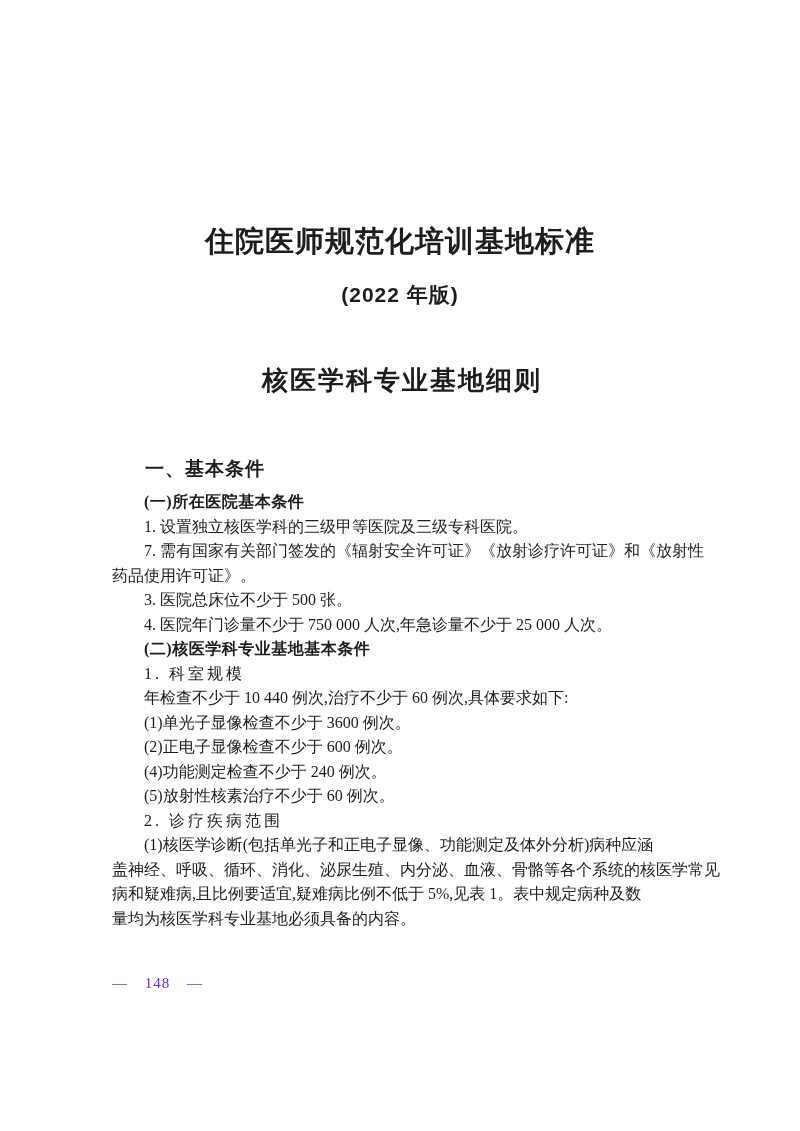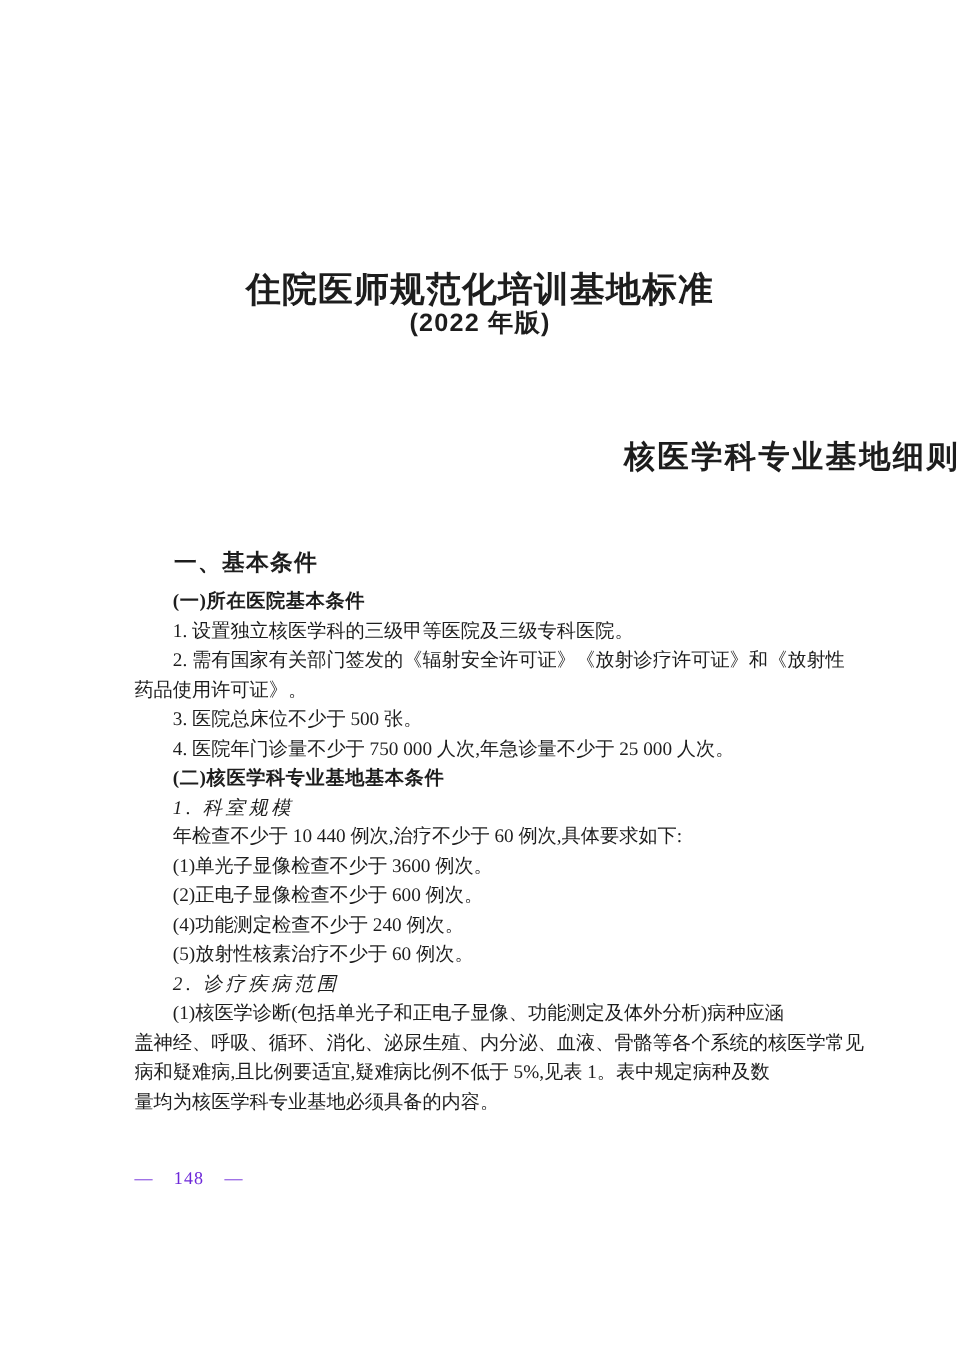--- a/index.html
+++ b/index.html
@@ -17,32 +17,32 @@
     top: 222px; left: 0; right: 0;
     margin: 0;
     text-align: center;
     font-size: 29px;
     font-weight: 700;
     letter-spacing: 1px;
     font-family: "Liberation Serif", "DejaVu Serif", serif;
   }
   .doc-edition {
     position: absolute;
-    top: 255px; left: 0; right: 0;
+    top: 281px; left: 0; right: 0;
     text-align: center;
     font-size: 21px;
     font-weight: 700;
     letter-spacing: 1px;
     font-family: "Liberation Sans", "DejaVu Sans", sans-serif;
   }
   .doc-subtitle {
     position: absolute;
     top: 363px; left: 4px; right: 0;
     margin: 0;
-    text-align: right;
+    text-align: center;
     font-size: 26px;
     font-weight: 700;
     letter-spacing: 2px;
     font-family: "Liberation Sans", "DejaVu Sans", sans-serif;
   }
   .content {
     position: absolute;
     top: 457px;
     left: 112px;
     width: 586px;
@@ -66,21 +66,20 @@
     letter-spacing: 0.5px;
     font-family: Liberation Serif, serif;
     white-space: nowrap;
   }
   .line {
     line-height: 24.5px;
     white-space: nowrap;
   }
   .ind { padding-left: 32px; }
   .kai {
-    font-style: italic;
     letter-spacing: 3px;
   }
   .page-number {
     position: absolute;
     left: 112px;
     top: 975px;
     font-size: 15px;
     color: #6d28d9;
     letter-spacing: 1px;
     word-spacing: 12px;
@@ -95,21 +94,21 @@
   <h1 class="doc-title">住院医师规范化培训基地标准</h1>
   <div class="doc-edition">(2022 年版)</div>
   <h2 class="doc-subtitle">核医学科专业基地细则</h2>
 
   <div class="content">
 
     <div class="sec-heading">一、基本条件</div>
 
     <div class="sub-heading">(一)所在医院基本条件</div>
     <div class="line ind">1. 设置独立核医学科的三级甲等医院及三级专科医院。</div>
-    <div class="line ind">2. 需有国家有关部门签发的《辐射安全许可证》《放射诊疗许可证》和《放射性</div>
+    <div class="line ind">7. 需有国家有关部门签发的《辐射安全许可证》《放射诊疗许可证》和《放射性</div>
     <div class="line">药品使用许可证》。</div>
     <div class="line ind">3. 医院总床位不少于 500 张。</div>
     <div class="line ind">4. 医院年门诊量不少于 750 000 人次,年急诊量不少于 25 000 人次。</div>
 
     <div class="sub-heading">(二)核医学科专业基地基本条件</div>
     <div class="line ind kai">1. 科室规模</div>
     <div class="line ind">年检查不少于 10 440 例次,治疗不少于 60 例次,具体要求如下:</div>
     <div class="line ind">(1)单光子显像检查不少于 3600 例次。</div>
     <div class="line ind">(2)正电子显像检查不少于 600 例次。</div>
     <div class="line ind">(4)功能测定检查不少于 240 例次。</div>

